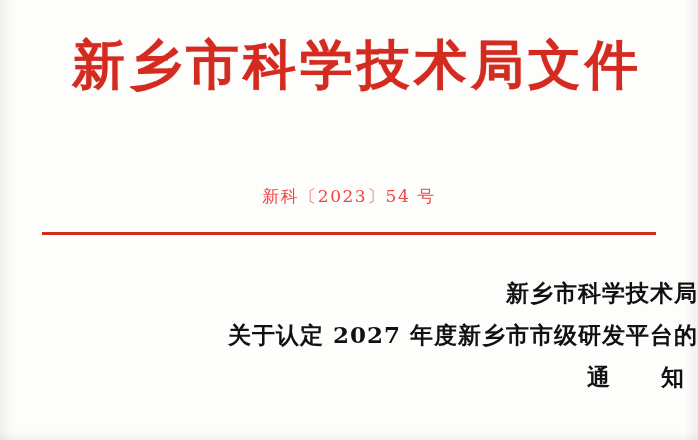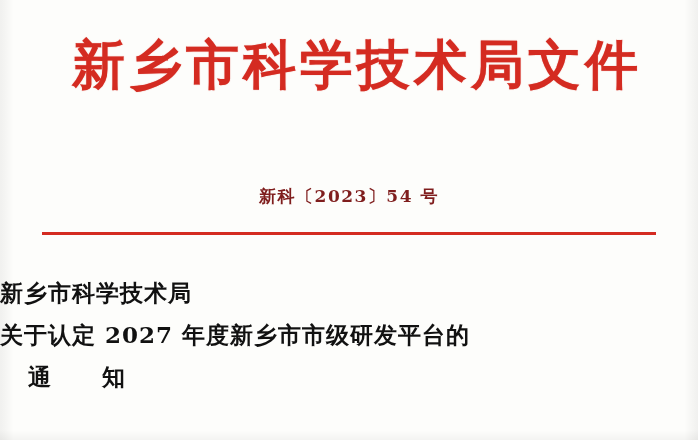--- a/index.html
+++ b/index.html
@@ -36,43 +36,42 @@
     text-shadow: 0 0 1px rgba(212,43,33,0.55);
     margin-left: 8px;
   }
   
   .doc-number {
     position: absolute;
     top: 185px;
     left: 0;
     width: 698px;
     text-align: center;
-    color: #7f1d1d;
+    color: #ef4444;
     font-family: "DejaVu Serif", "Liberation Serif", serif;
     font-size: 17px;
     letter-spacing: 1.5px;
     white-space: nowrap;
-    font-weight: bold;
   }
   
   .red-rule {
     position: absolute;
     top: 232px;
     left: 42px;
     width: 614px;
     height: 2.5px;
     background: #d42b21;
   }
   
   .title-block {
     position: absolute;
     top: 272px;
     left: 0;
     width: 698px;
-    text-align: left;
+    text-align: right;
     color: #111111;
     font-family: "DejaVu Serif", "Liberation Serif", serif;
     font-weight: bold;
     font-size: 23px;
     line-height: 42px;
     letter-spacing: 1px;
   }
   .title-line {
     white-space: nowrap;
   }

